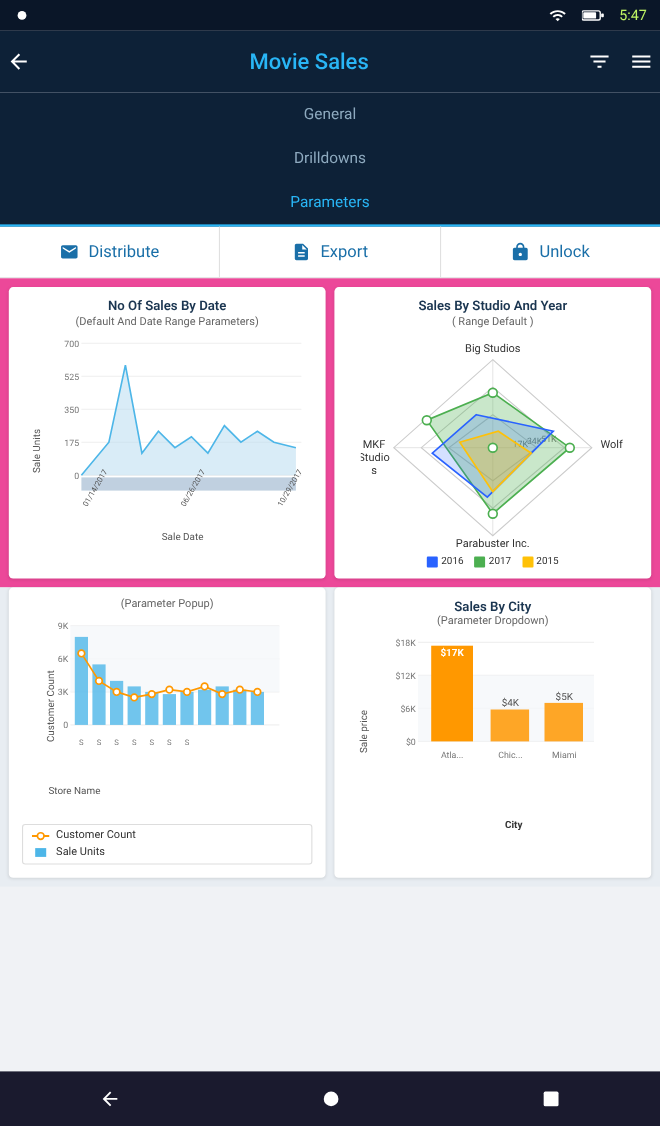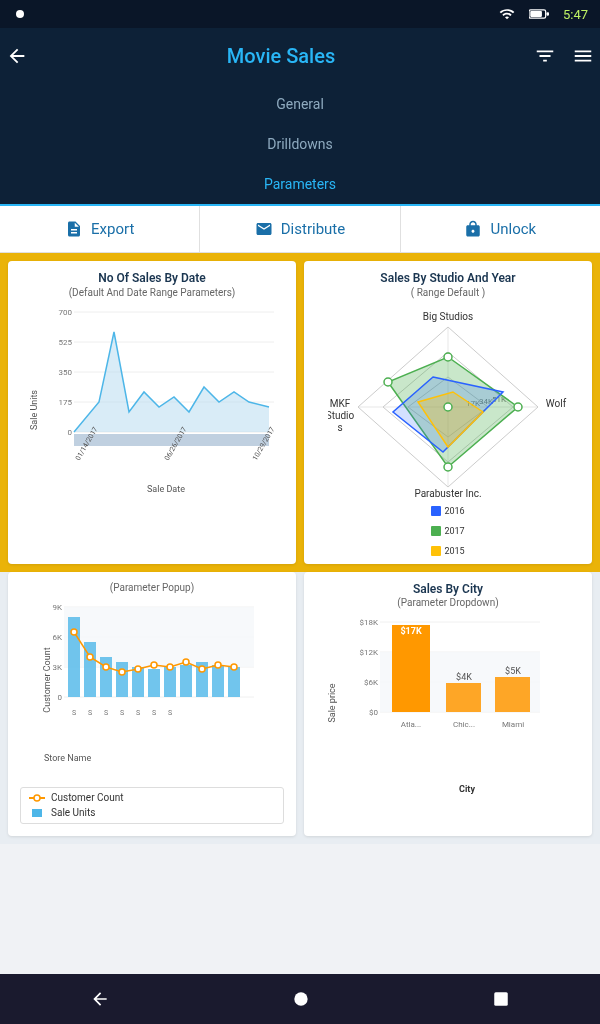--- a/index.html
+++ b/index.html
@@ -79,21 +79,21 @@
     }
     .action-btn:last-child { border-right: none; }
     .action-btn svg { fill: #1a6fa8; }
 
     
     .charts-container {
       padding: 8px;
       display: grid;
       grid-template-columns: 1fr 1fr;
       gap: 8px;
-      background: #eab308;
+      background: #ec4899;
     }
 
     .chart-card {
       background: white;
       border-radius: 4px;
       padding: 10px 8px 8px;
       box-shadow: 0 1px 3px rgba(0,0,0,0.1);
     }
 
     .chart-title {
@@ -114,21 +114,20 @@
     .radar-area {
       display: flex;
       flex-direction: column;
       align-items: center;
     }
     .legend {
       display: flex;
       gap: 10px;
       justify-content: center;
       margin-top: 4px;
-      flex-direction: column;
     }
     .legend-item {
       display: flex;
       align-items: center;
       gap: 3px;
       font-size: 9px;
       color: #333;
     }
     .legend-dot {
       width: 10px;
@@ -213,29 +212,29 @@
 
 <div class="tabs">
   <div class="tab">General</div>
   <div class="tab">Drilldowns</div>
   <div class="tab active">Parameters</div>
 </div>
 
 <div class="action-bar">
   <div class="action-btn">
     <svg width="18" height="18" viewBox="0 0 24 24" fill="#1a6fa8">
-        <path d="M14 2H6c-1.1 0-2 .9-2 2v16c0 1.1.9 2 2 2h12c1.1 0 2-.9 2-2V8l-6-6zm2 16H8v-2h8v2zm0-4H8v-2h8v2zm-3-5V3.5L18.5 9H13z"></path>
-      </svg>
-    <span>Export</span>
+        <path d="M20 4H4c-1.1 0-2 .9-2 2v12c0 1.1.9 2 2 2h16c1.1 0 2-.9 2-2V6c0-1.1-.9-2-2-2zm0 4l-8 5-8-5V6l8 5 8-5v2z"></path>
+      </svg>
+    <span>Distribute</span>
   </div>
   <div class="action-btn">
     <svg width="18" height="18" viewBox="0 0 24 24" fill="#1a6fa8">
-        <path d="M20 4H4c-1.1 0-2 .9-2 2v12c0 1.1.9 2 2 2h16c1.1 0 2-.9 2-2V6c0-1.1-.9-2-2-2zm0 4l-8 5-8-5V6l8 5 8-5v2z"></path>
-      </svg>
-    <span>Distribute</span>
+        <path d="M14 2H6c-1.1 0-2 .9-2 2v16c0 1.1.9 2 2 2h12c1.1 0 2-.9 2-2V8l-6-6zm2 16H8v-2h8v2zm0-4H8v-2h8v2zm-3-5V3.5L18.5 9H13z"></path>
+      </svg>
+    <span>Export</span>
   </div>
   <div class="action-btn">
     <svg width="18" height="18" viewBox="0 0 24 24" fill="#1a6fa8">
         <path d="M12 1C9.24 1 7 3.24 7 6v1H5c-1.1 0-2 .9-2 2v11c0 1.1.9 2 2 2h14c1.1 0 2-.9 2-2V9c0-1.1-.9-2-2-2h-2V6c0-2.76-2.24-5-5-5zm0 2c1.66 0 3 1.34 3 3v1H9V6c0-1.66 1.34-3 3-3zm0 10c1.1 0 2 .9 2 2s-.9 2-2 2-2-.9-2-2 .9-2 2-2z"></path>
       </svg>
     <span>Unlock</span>
   </div>
 </div>
 
 <div class="charts-container">

